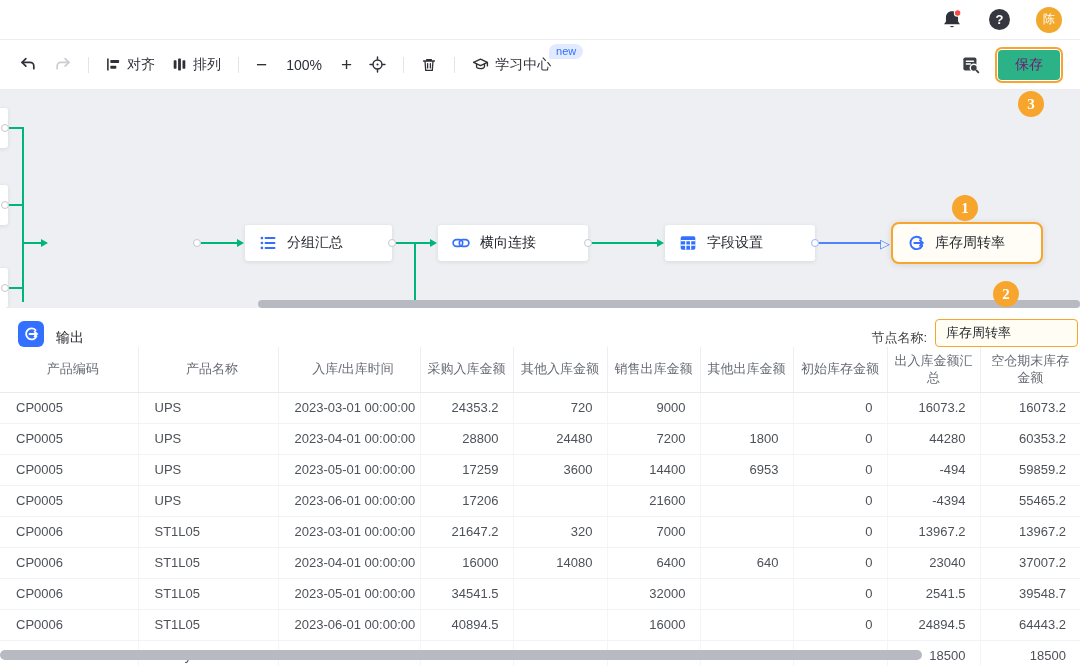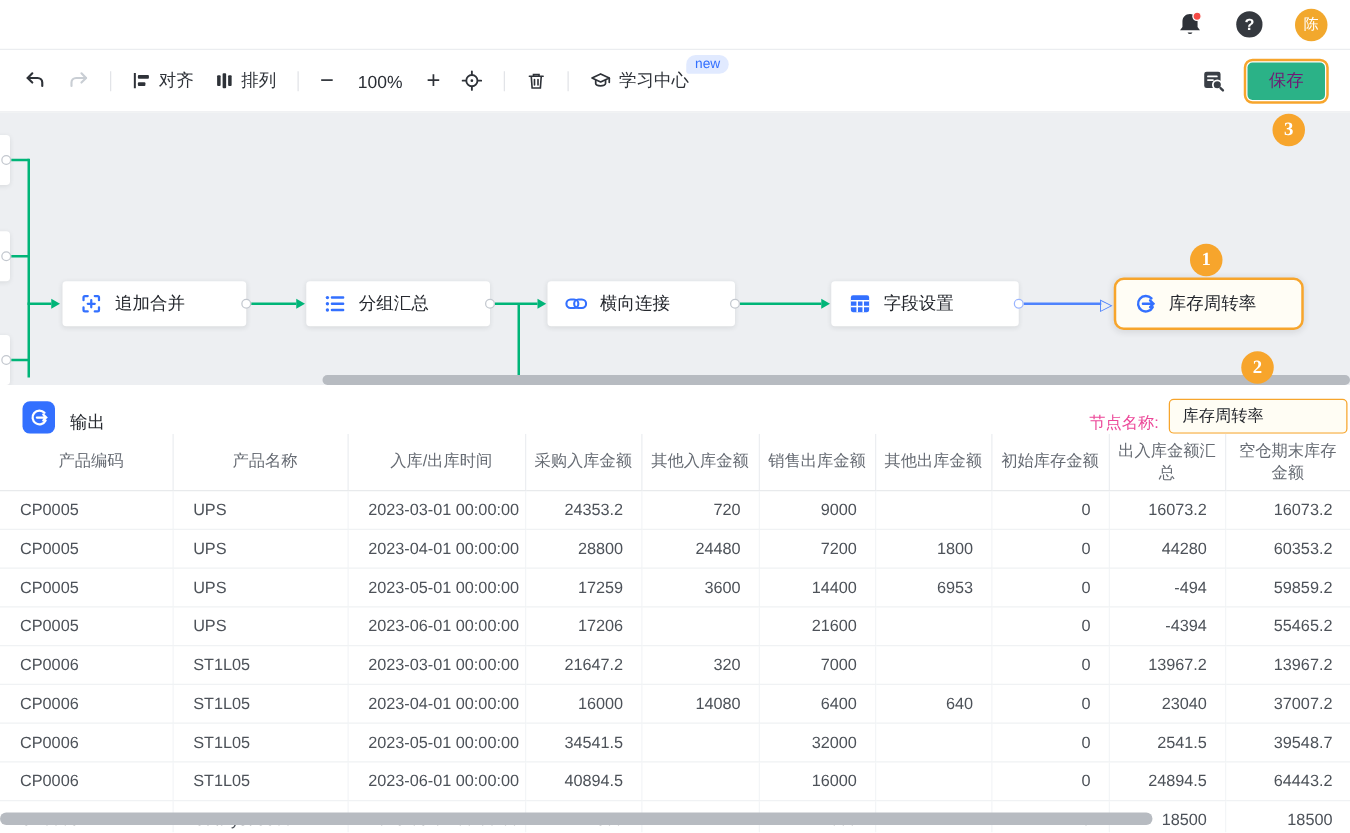--- a/index.html
+++ b/index.html
@@ -53,21 +53,21 @@
   
   .annot { position:absolute; width:26px; height:26px; border-radius:50%; background:#f7a52c;
            color:#fff; font-size:15px; font-weight:bold; display:flex; align-items:center;
            justify-content:center; z-index:20; font-family:"Liberation Serif","DejaVu Serif",serif; }
 
   
   .panel { height:39px; background:#fff; display:flex; align-items:flex-end; padding:0 2px 0 18px; }
   .out-icon { width:26px; height:26px; border-radius:6px; background:#3370ff;
               display:flex; align-items:center; justify-content:center; }
   .out-label { margin-left:12px; font-size:14px; color:#25282e; flex:1; }
-  .nn-label { font-size:13px; color:#ec4899; margin-right:8px; }
+  .nn-label { font-size:13px; color:#404040; margin-right:8px; }
   .nn-input { width:143px; height:28px; border:1.5px solid #f7a52c; border-radius:4px;
               background:#fffdf4; font-size:13px; color:#25282e; padding:0 10px;
               font-family:inherit; outline:none; }
 
   
   .table-wrap { position:relative; height:319px; overflow:hidden; background:#fff; }
   table { width:1080px; border-collapse:collapse; table-layout:fixed; font-size:13px; }
   th { height:45px; font-weight:normal; color:#666b73; background:#fff;
        border-bottom:1px solid #e8eaec; border-right:1px solid #eceef1;
        text-align:center; padding:0 8px 0 16px; line-height:1.35; }
@@ -194,27 +194,20 @@
     <span class="arrow-r" style="left:430px;top:148.5px"></span>
 
     <span class="port" style="left:584px;top:149px"></span>
     <div class="wire" style="left:592px;top:152px;width:65px;height:2px"></div>
     <span class="arrow-r" style="left:657px;top:148.5px"></span>
 
     <span class="port" style="left:811px;top:149px;border-color:#9ab5ff"></span>
     <div class="wire wire-blue" style="left:819px;top:152px;width:62px;height:2px"></div>
     <span class="arrow-open" style="left:880px;top:147px">▷</span>
 
-    <div class="node" style="left:50px;width:147px">
-      <svg width="18" height="18" viewBox="0 0 16 16" fill="none" stroke="#3370ff" stroke-width="1.6" stroke-linecap="round">
-        <path d="M5.5 2.5h-2a1 1 0 0 0-1 1v2M10.5 2.5h2a1 1 0 0 1 1 1v2M5.5 13.5h-2a1 1 0 0 1-1-1v-2M10.5 13.5h2a1 1 0 0 0 1-1v-2"></path>
-        <path d="M8 5.5v5M5.5 8h5"></path>
-      </svg>
-      <span>追加合并</span>
-    </div>
     <div class="node" style="left:245px;width:147px">
       <svg width="18" height="18" viewBox="0 0 16 16">
         <circle cx="2.6" cy="3.6" r="1.2" fill="#3370ff"></circle>
           <circle cx="2.6" cy="8" r="1.2" fill="#3370ff"></circle>
           <circle cx="2.6" cy="12.4" r="1.2" fill="#3370ff"></circle>
         <path d="M5.8 3.6h8M5.8 8h8M5.8 12.4h8" stroke="#3370ff" stroke-width="1.7" stroke-linecap="round"></path>
       </svg>
       <span>分组汇总</span>
     </div>
     <div class="node" style="left:438px;width:150px">

